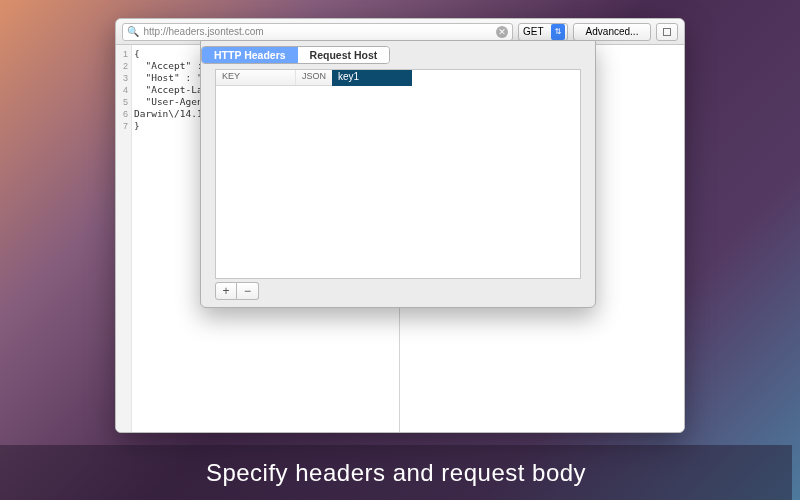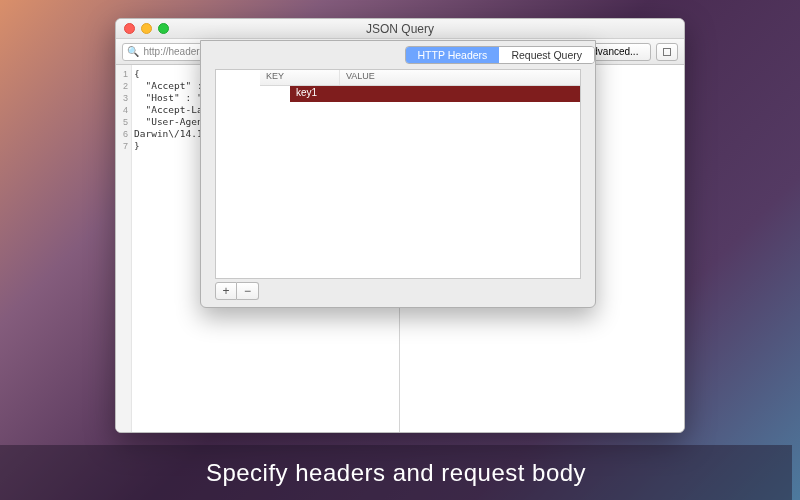--- a/index.html
+++ b/index.html
@@ -68,55 +68,47 @@
   .gutter div { font-size: 9px; color: #999; text-align: right; padding-right: 3px; line-height: 12px; }
   .code { flex: 1; padding: 3px 2px; font-family: Menlo, Monaco, monospace; font-size: 9.5px; color: #333; line-height: 12px; white-space: pre; overflow: hidden; }
   .status { height: 16px; background: #e8e8e8; border-top: 1px solid #c8c8c8; font-size: 9px; color: #888; padding: 1px 5px; }
   
   .modal {
     position: absolute; top: 40px; left: 200px; width: 396px; height: 268px;
     background: #ececec; border: 1px solid #b0b0b0; border-radius: 0 0 6px 6px;
     box-shadow: 0 10px 25px rgba(0,0,0,0.3);
     display: flex; flex-direction: column;
   }
-  .modal-tabs { height: 28px; display: flex; align-items: center; justify-content: flex-end; }
+  .modal-tabs { height: 28px; display: flex; align-items: center; justify-content: flex-start; font-weight: bold; }
   .seg { display: flex; height: 18px; border: 1px solid #b0b0b0; border-radius: 4px; overflow: hidden; }
   .seg .tab { font-size: 10.5px; padding: 0 12px; display: flex; align-items: center; background: #fff; color: #333; cursor: default; }
   .seg .tab.active { background: #6ea5ff; color: #fff; }
   .modal-body { flex: 1; padding: 0 14px 8px 14px; display: flex; flex-direction: column; }
-  .table-wrap { flex: 1; background: #fff; border: 1px solid #c8c8c8; display: flex; flex-direction: column; padding-left: 44px; }
+  .table-wrap { flex: 1; background: #fff; border: 1px solid #c8c8c8; display: flex; flex-direction: row; }
   .thead { display: flex; height: 16px; background: linear-gradient(#fdfdfd,#f0f0f0); border-bottom: 1px solid #d8d8d8; }
   .thead .th { font-size: 9px; color: #666; padding: 1px 6px; border-right: 1px solid #e4e4e4; }
   .thead .th:first-child { width: 80px; }
   .thead .th:last-child { flex: 1; border-right: none; }
   .trow { display: flex; height: 16px; font-size: 10px; }
-  .trow.selected { background: #7f1d1d; color: #fff; margin-left: 30px; }
+  .trow.selected { background: #0c4a6e; color: #fff; }
   .trow .td:first-child { width: 80px; padding: 1px 6px; }
   .trow .td:last-child { flex: 1; padding: 1px 6px; }
   .table-footer { height: 20px; display: flex; align-items: center; gap: 0; padding-top: 4px; }
   .table-footer .fbtn { width: 22px; height: 18px; background: linear-gradient(#fff,#f0f0f0); border: 1px solid #b8b8b8; font-size: 12px; display: flex; align-items: center; justify-content: center; color: #555; }
   .table-footer .fbtn:first-child { border-radius: 3px 0 0 3px; }
   .table-footer .fbtn:nth-child(2) { border-left: none; border-radius: 0 3px 3px 0; }
   .modal-footer { height: 32px; display: flex; align-items: center; justify-content: flex-end; padding: 0 14px 6px 14px; gap: 10px; }
   .btn { min-width: 62px; height: 20px; background: linear-gradient(#fff,#f2f2f2); border: 1px solid #b8b8b8; border-radius: 4px; font-size: 11px; display: flex; align-items: center; justify-content: center; }
 </style>
 </head>
 <body>
 
 <div class="bg">
 
   <div class="app-window">
-    <div class="titlebar">
-      <div class="traffic">
-        <div class="tl red"></div>
-        <div class="tl yellow"></div>
-        <div class="tl green"></div>
-      </div>
-      <div class="title">JSON Query</div>
-    </div>
 
     <div class="toolbar">
       <div class="urlbox">
         <span class="mag">🔍</span>
         <span>http://headers.jsontest.com</span>
         <span class="clr">✕</span>
       </div>
       <div class="method-sel">
         <span>GET</span>
         <span class="arrows">⇅</span>
@@ -151,28 +143,28 @@
         </div>
         <div class="right-pane"></div>
       </div>
     </div>
   </div>
 
   <div class="modal">
     <div class="modal-tabs">
       <div class="seg">
         <div class="tab active">HTTP Headers</div>
-        <div class="tab">Request Query</div>
+        <div class="tab">Request Host</div>
       </div>
     </div>
     <div class="modal-body">
       <div class="table-wrap">
         <div class="thead">
           <div class="th">KEY</div>
-          <div class="th">VALUE</div>
+          <div class="th">JSON</div>
         </div>
         <div class="trow selected">
           <div class="td">key1</div>
         </div>
       </div>
       <div class="table-footer">
         <div class="fbtn">+</div>
         <div class="fbtn">−</div>
       </div>
     </div>

